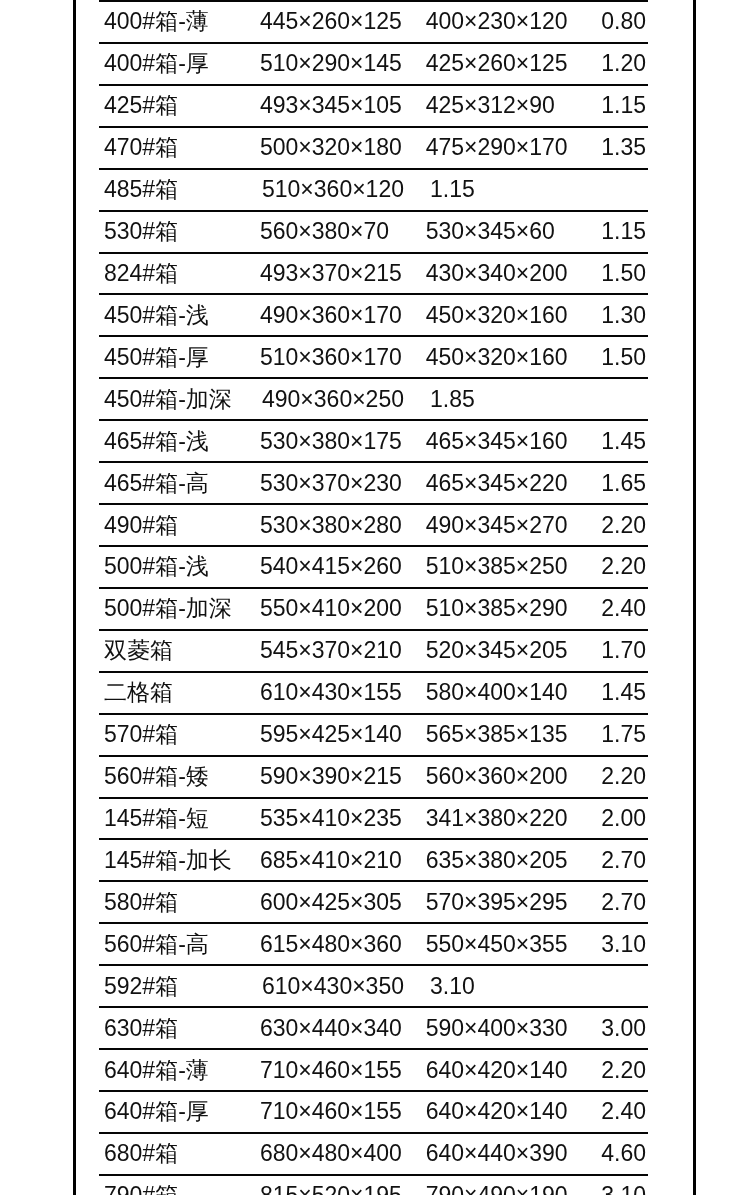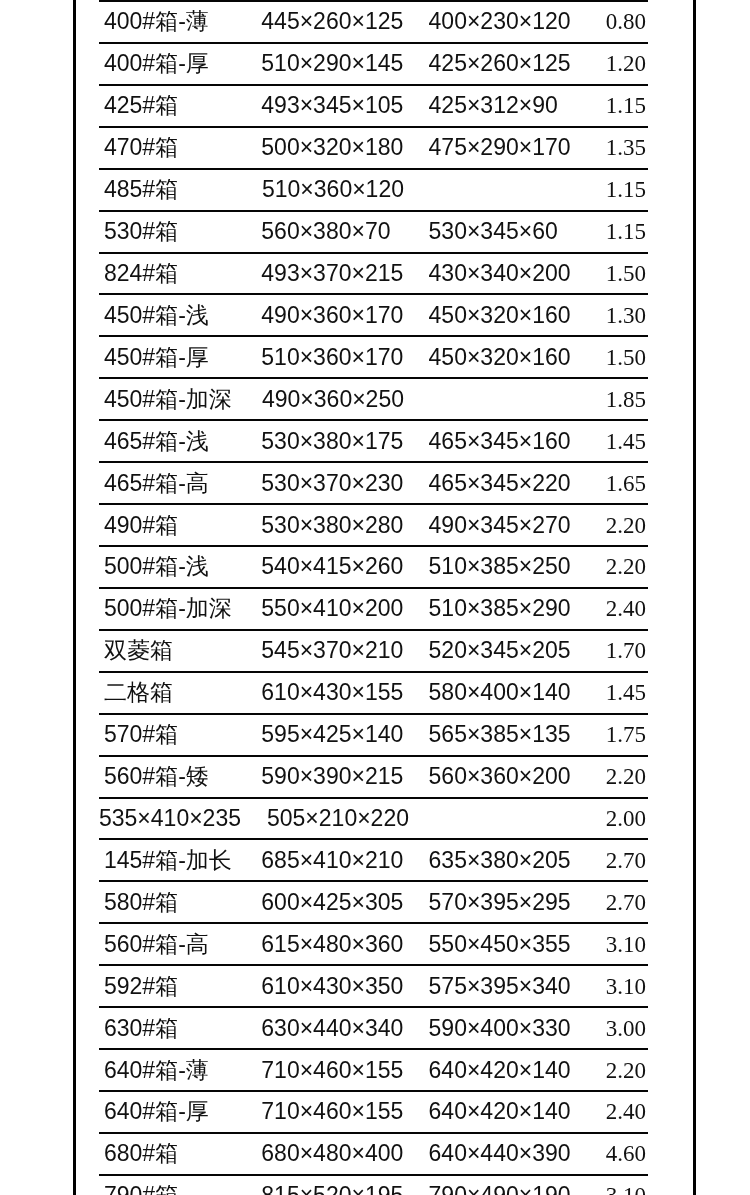--- a/index.html
+++ b/index.html
@@ -38,21 +38,21 @@
     display: flex;
     align-items: center;
     font-size: 23px;
     line-height: 1;
     white-space: nowrap;
   }
   .cell { overflow: visible; }
   .cell.name   { width: 158px; padding-left: 5px; }
   .cell.outer  { width: 168px; }
   .cell.inner  { width: 178px; }
-  .cell.weight { flex: 1; text-align: right; padding-right: 2px; font-family: Liberation Serif, serif; }
+  .cell.weight { flex: 1; padding-right: 2px; }
 </style>
 </head>
 <body>
 
 <div class="page">
   <div class="vline left"></div>
   <div class="vline right"></div>
 
   <div class="size-table">
     <div class="row">
@@ -180,22 +180,23 @@
     </div>
 
     <div class="row">
       <div class="cell name">560#箱-矮</div>
       <div class="cell outer">590×390×215</div>
       <div class="cell inner">560×360×200</div>
       <div class="cell weight">2.20</div>
     </div>
 
     <div class="row">
+      <div class="cell name">145#箱-短</div>
       <div class="cell outer">535×410×235</div>
-      <div class="cell inner">505×210×220</div>
+      <div class="cell inner">341×380×220</div>
       <div class="cell weight">2.00</div>
     </div>
 
     <div class="row">
       <div class="cell name">145#箱-加长</div>
       <div class="cell outer">685×410×210</div>
       <div class="cell inner">635×380×205</div>
       <div class="cell weight">2.70</div>
     </div>
 
@@ -209,21 +210,20 @@
     <div class="row">
       <div class="cell name">560#箱-高</div>
       <div class="cell outer">615×480×360</div>
       <div class="cell inner">550×450×355</div>
       <div class="cell weight">3.10</div>
     </div>
 
     <div class="row">
       <div class="cell name">592#箱</div>
       <div class="cell outer">610×430×350</div>
-      <div class="cell inner">575×395×340</div>
       <div class="cell weight">3.10</div>
     </div>
 
     <div class="row">
       <div class="cell name">630#箱</div>
       <div class="cell outer">630×440×340</div>
       <div class="cell inner">590×400×330</div>
       <div class="cell weight">3.00</div>
     </div>
 

